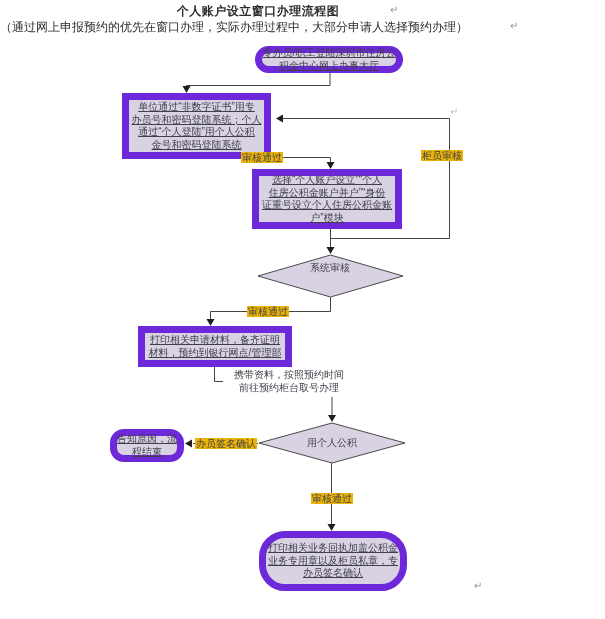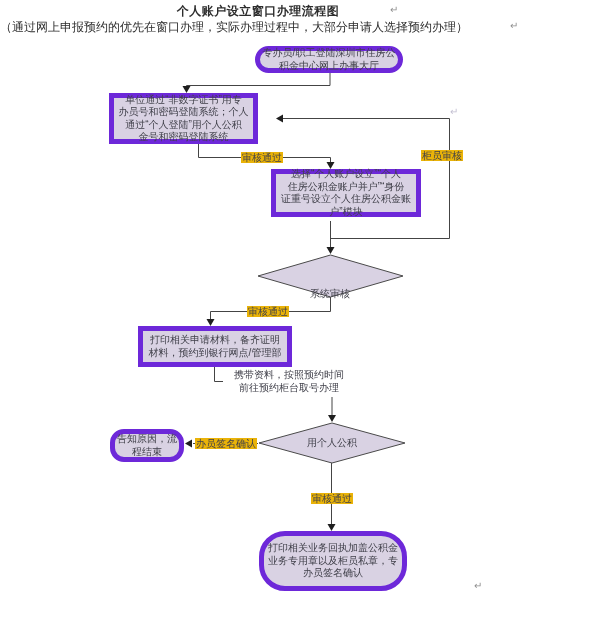--- a/index.html
+++ b/index.html
@@ -10,24 +10,24 @@
   .overlay { position:absolute; left:0; top:0; width:605px; height:619px; }
   .title {
     position:absolute; left:0; top:3px; width:516px; text-align:center;
     font-size:12px; font-weight:bold; color:#2d2d2d; letter-spacing:0.5px;
   }
   .subtitle {
     position:absolute; left:0; top:19px; width:605px; text-align:left;
     font-size:12px; color:#2d2d2d;
   }
   .shape {
-    position:absolute; background:#d9d2e3; border:5px solid #6d28d9;
+    position:absolute; background:#d9d2e3; border:7px solid #6d28d9;
     display:flex; align-items:center; justify-content:center;
     text-align:center; white-space:pre-line; font-size:10px;
-    line-height:12.5px; color:#40404a; box-sizing:border-box;
+    line-height:12.5px; color:#40404a; box-sizing:border-box;text-decoration:underline;
   }
   .stadium { border-radius:14px; }
   .big-stadium { border-radius:26px; }
   .dlabel {
     position:absolute; width:80px; text-align:center; font-size:10px;
     color:#40404a; line-height:12px;
   }
   .note {
     position:absolute; text-align:center; white-space:pre-line;
     font-size:10px; line-height:12.5px; color:#40404a;
@@ -75,31 +75,31 @@
   <div class="title">个人账户设立窗口办理流程图</div>
   <div class="subtitle">（通过网上申报预约的优先在窗口办理，实际办理过程中，大部分申请人选择预约办理）</div>
   <span class="pmark" style="left:390px; top:5px;">↵</span>
   <span class="pmark" style="left:510px; top:21px;">↵</span>
   <span class="pmark faint" style="left:450px; top:107px;">↵</span>
   <span class="pmark" style="left:474px; top:581px;">↵</span>
 
   <div class="shape stadium" style="left:255px; top:46px; width:148px; height:27px;">专办员/职工登陆深圳市住房公
 积金中心网上办事大厅</div>
 
-  <div class="shape" style="left:109px; top:93px; width:149px; height:51px;">单位通过“非数字证书”用专
+  <div class="shape" style="left:122px; top:93px; width:149px; height:66px;">单位通过“非数字证书”用专
 办员号和密码登陆系统；个人
 通过“个人登陆”用个人公积
 金号和密码登陆系统</div>
 
-  <div class="shape" style="left:271px; top:169px; width:150px; height:48px;">选择“个人账户设立”“个人
+  <div class="shape" style="left:252px; top:169px; width:150px; height:60px;">选择“个人账户设立”“个人
 住房公积金账户并户”“身份
 证重号设立个人住房公积金账
 户”模块</div>
 
-  <div class="dlabel" style="left:290px; top:288px;">系统审核</div>
+  <div class="dlabel" style="left:290px; top:262px;">系统审核</div>
 
   <div class="shape" style="left:138px; top:326px; width:154px; height:41px;">打印相关申请材料，备齐证明
 材料，预约到银行网点/管理部</div>
 
   <div class="note" style="left:222px; top:369px; width:134px;">携带资料，按照预约时间
 前往预约柜台取号办理</div>
 
   <div class="dlabel" style="left:292px; top:437px;">用个人公积</div>
 
   <div class="shape big-stadium" style="left:259px; top:531px; width:148px; height:60px;">打印相关业务回执加盖公积金

